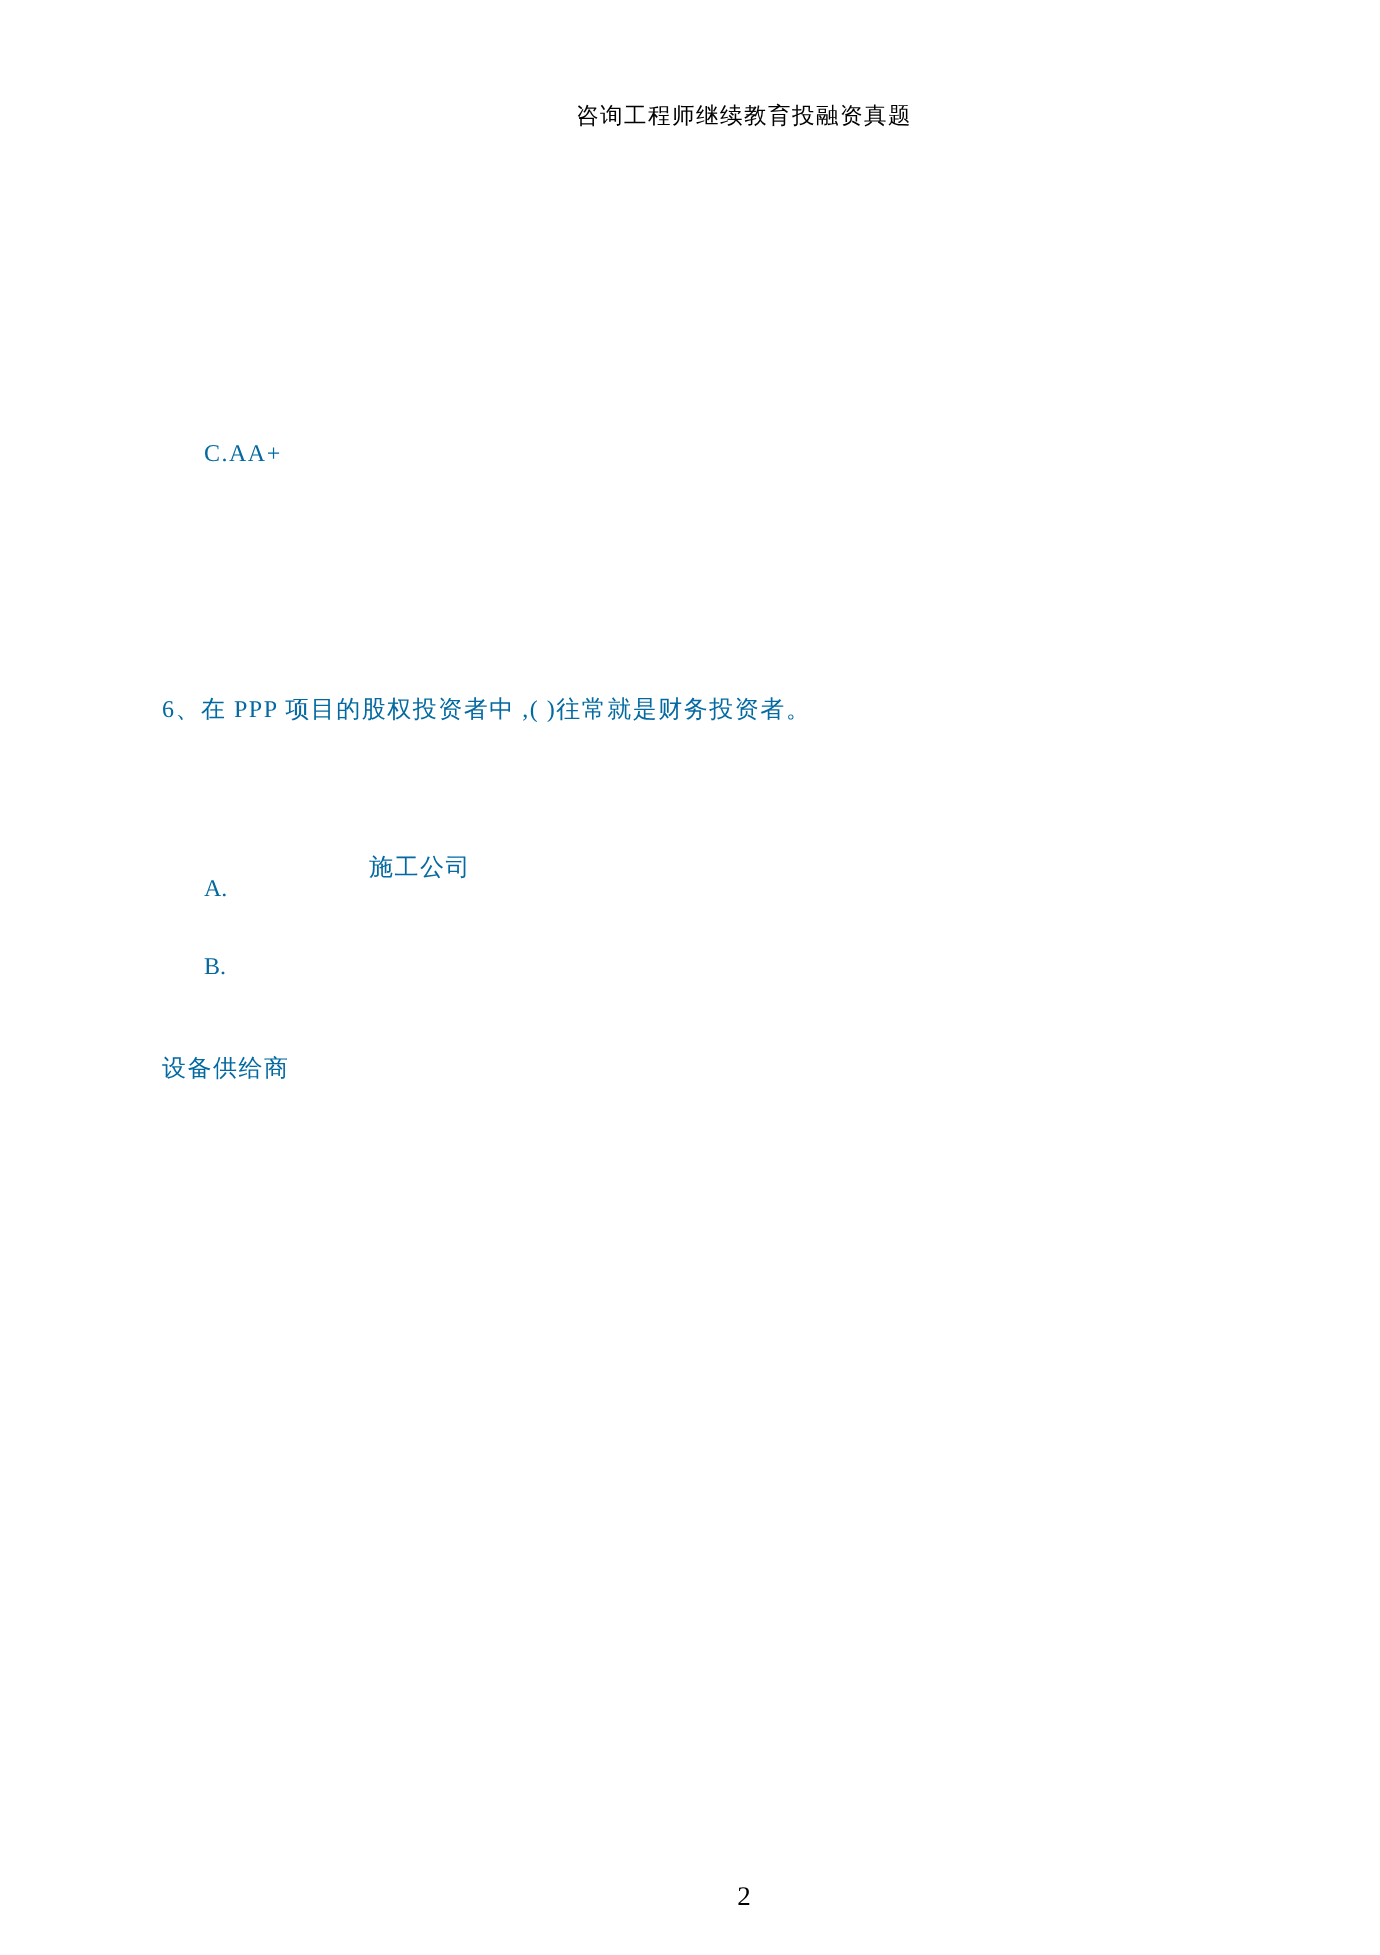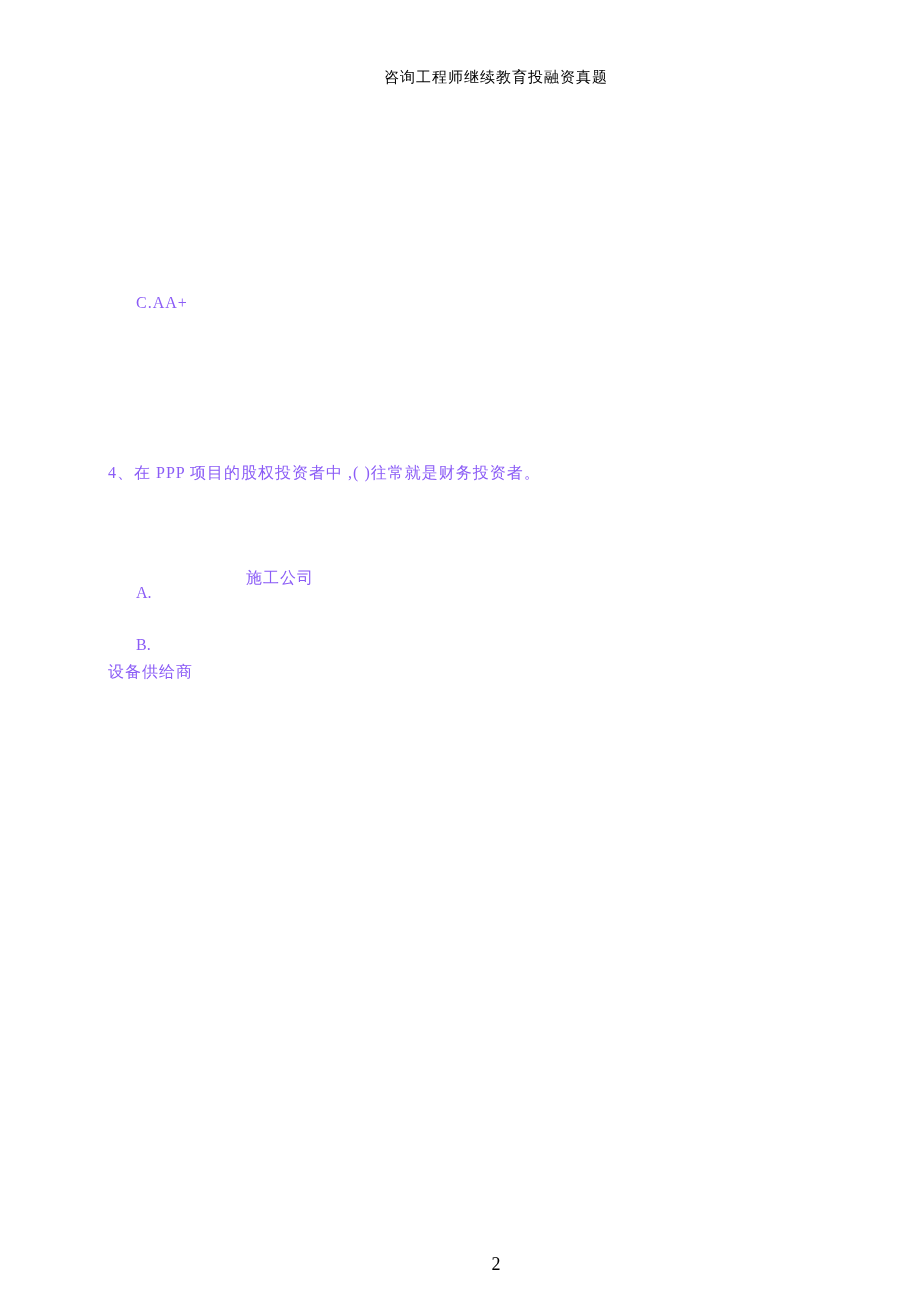--- a/index.html
+++ b/index.html
@@ -26,21 +26,21 @@
     }
     .content {
       position: absolute;
       left: 60px;
       right: 60px;
       top: 0;
     }
     .line {
       position: absolute;
       font-size: 16px;
-      color: #8b5cf6;
+      color: #0369a1;
       white-space: nowrap;
     }
     .option-c {
       top: 246px;
       left: 28px;
       letter-spacing: 1px;
     }
     .question-4 {
       top: 415px;
       left: 0px;
@@ -53,21 +53,21 @@
     .option-a-text {
       top: 520px;
       left: 138px;
       letter-spacing: 1px;
     }
     .option-b {
       top: 588px;
       left: 28px;
     }
     .option-b-text {
-      top: 614px;
+      top: 654px;
       left: 0px;
       letter-spacing: 1px;
     }
     .page-number {
       position: absolute;
       bottom: 40px;
       left: 0;
       width: 100%;
       text-align: center;
       font-size: 18px;
@@ -77,21 +77,21 @@
   </style>
 </head>
 <body>
 
 <div class="header">
   <span>咨询工程师继续教育投融资真题</span>
 </div>
 
 <div class="content">
   <div class="line option-c">C.AA+</div>
-  <div class="line question-4">4、在 PPP 项目的股权投资者中 ,(   )往常就是财务投资者。</div>
+  <div class="line question-4">6、在 PPP 项目的股权投资者中 ,(   )往常就是财务投资者。</div>
   <div class="line option-a">A.</div>
   <div class="line option-a-text">施工公司</div>
   <div class="line option-b">B.</div>
   <div class="line option-b-text">设备供给商</div>
 </div>
 
 <div class="page-number">
   <span>2</span>
 </div>
 

